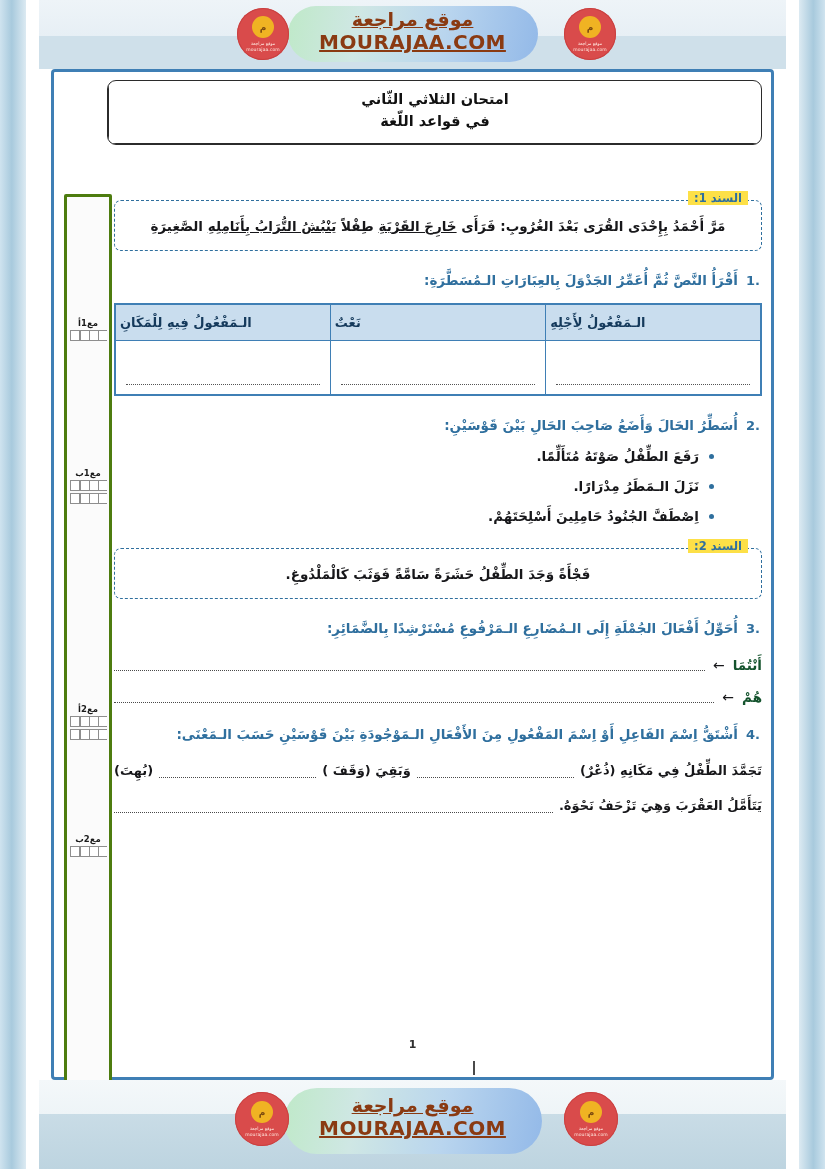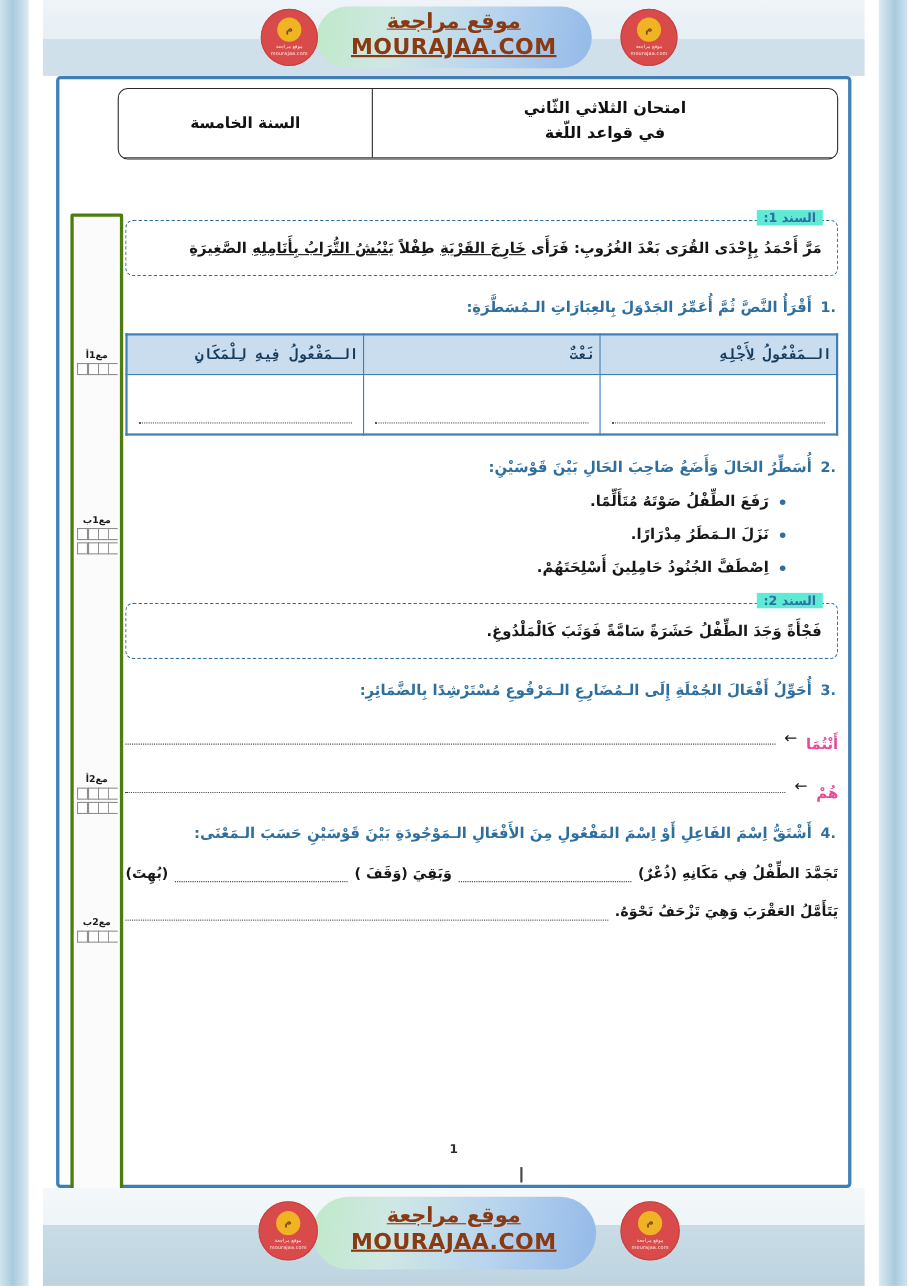--- a/index.html
+++ b/index.html
@@ -283,38 +283,39 @@
 
   
   .source-block {
     position: relative;
     margin-bottom: 6px;
   }
   .source-tag {
     position: absolute;
     right: 14px;
     top: -9px;
-    background: #5eead4;
+    background: #fde047;
     padding: 0 6px;
     font-size: 11.5px;
     font-weight: bold;
     color: #2f6f9e;
     z-index: 2;
     direction: rtl;
   }
   .source-box {
     border: 1.6px dashed #2f6f9e;
     border-radius: 7px;
     padding: 12px 14px 11px;
     background: #ffffff;
   }
   .source-line {
     font-size: 13.5px;
     color: #17171a;
     line-height: 1.95;
+    text-align: center;
     font-weight: bold;
   }
   .source-line .u { text-decoration: underline; }
 
   
   .q {
     margin-top: 18px;
     position: relative;
   }
   .q-head {
@@ -349,22 +350,21 @@
     border: 2px solid #3f7fb5;
     table-layout: fixed;
   }
   .ans-table th {
     background: #c9ddee;
     border: 1.5px solid #3f7fb5;
     color: #153a5c;
     font-size: 13px;
     font-weight: bold;
     padding: 10px 4px;
-    text-align: right;
-    font-family: Liberation Mono, monospace;
+    text-align: left;
   }
   .ans-table td {
     border: 1.5px solid #3f7fb5;
     height: 44px;
     vertical-align: bottom;
     padding: 0 10px 9px;
     background: #ffffff;
   }
   .cell-dots {
     border-bottom: 1.4px dotted #555;
@@ -396,23 +396,22 @@
   
   .arrow-line {
     display: flex;
     align-items: center;
     gap: 8px;
     margin: 16px 0 0;
   }
   .arrow-pronoun {
     font-size: 13.5px;
     font-weight: bold;
-    color: #ec4899;
+    color: #14532d;
     white-space: nowrap;
-    margin-top: 12px;
   }
   .arrow-glyph {
     font-size: 14px;
     color: #17171a;
     line-height: 1;
   }
   .arrow-dots {
     flex: 1 1 auto;
     border-bottom: 1.4px dotted #4a4a4a;
     height: 11px;
@@ -490,21 +489,20 @@
 
     <div class="paper">
       <div class="paper-inner">
 
         <div class="head-table">
           <div class="head-row-1">
             <div class="head-cell-title">
               <span>امتحان الثلاثي الثّاني</span>
               <span>في قواعد اللّغة</span>
             </div>
-            <div class="head-cell-year">السنة الخامسة</div>
           </div>
         </div>
 
         <div class="margin-col">
           <div class="crit c1">
             <div class="crit-label">مع1أ</div>
             <div class="crit-boxes">
                 <span></span>
                 <span></span>
                 <span></span>

